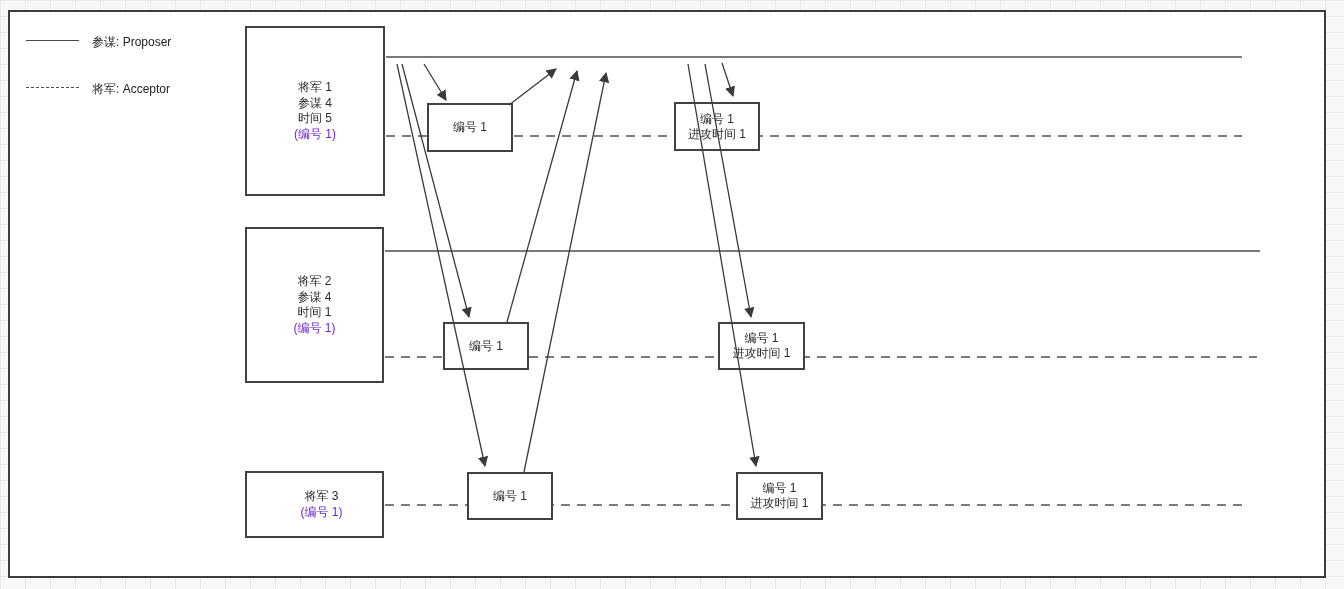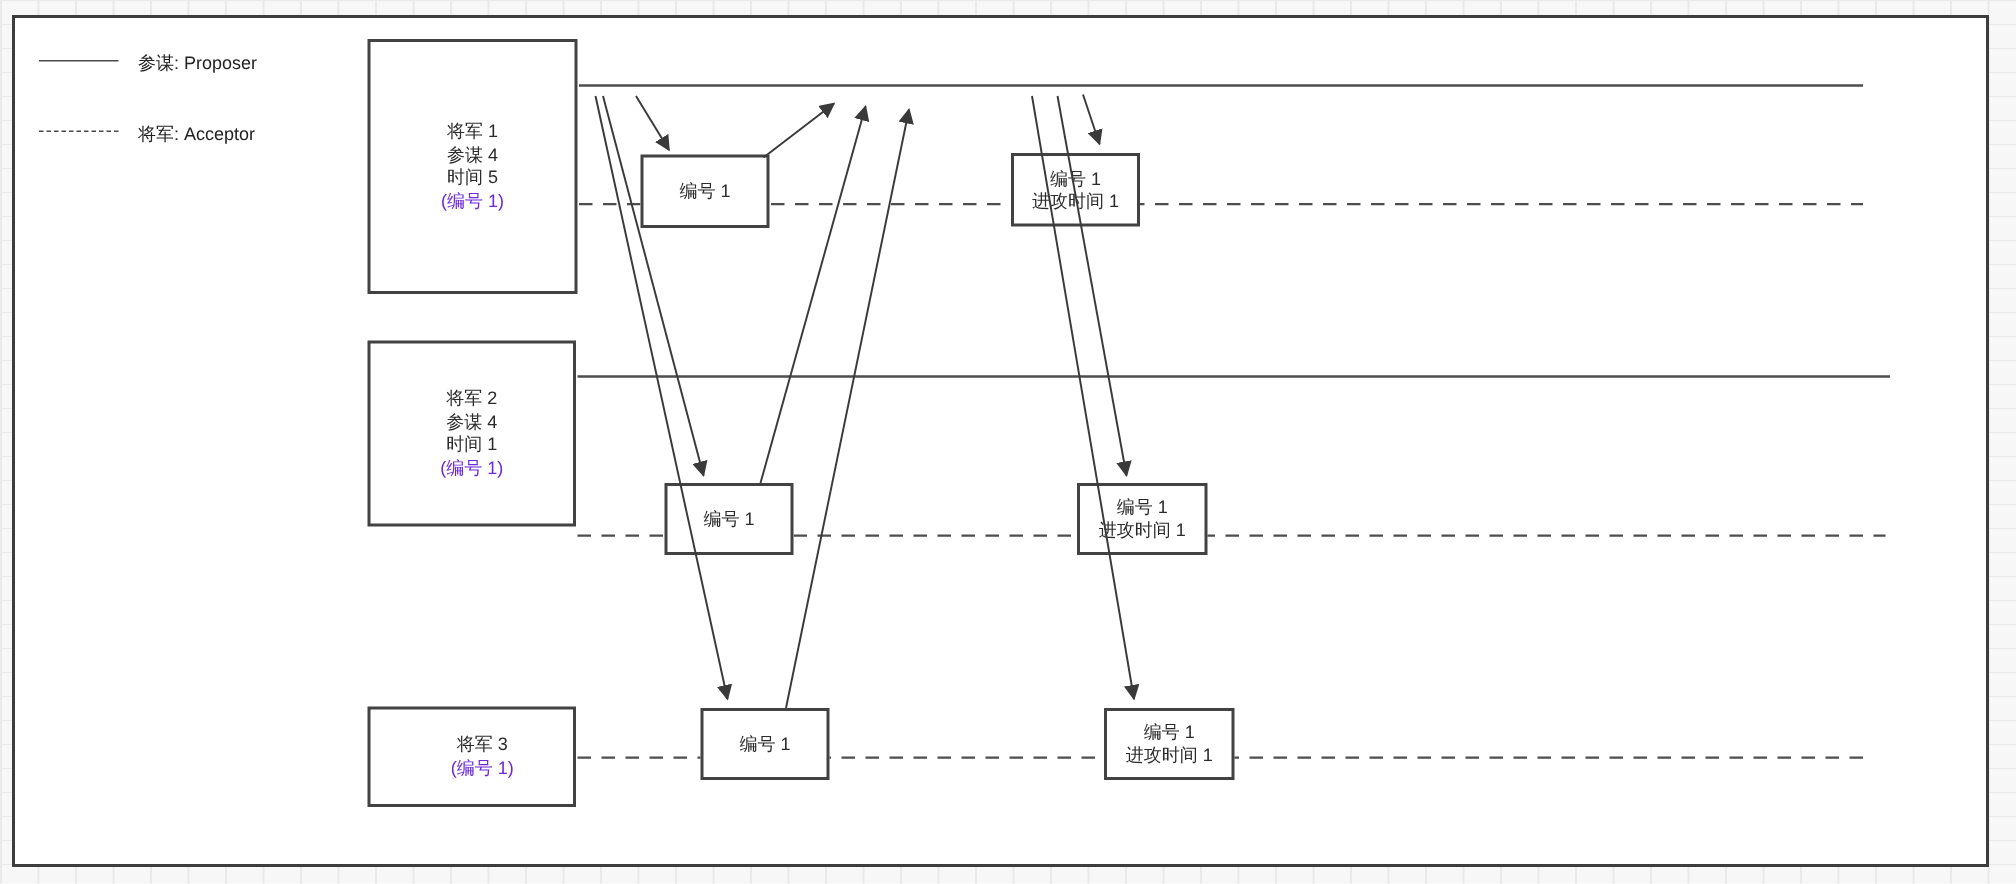--- a/index.html
+++ b/index.html
@@ -71,21 +71,21 @@
   <div class="legend-label l1">参谋: Proposer</div>
   <div class="legend-line-dashed"></div>
   <div class="legend-label l2">将军: Acceptor</div>
 
   <div class="gbox" style="left:245px;top:26px;width:140px;height:170px;">
     <span>将军 1</span>
     <span>参谋 4</span>
     <span>时间 5</span>
     <span class="gold">(编号 1)</span>
   </div>
-  <div class="gbox" style="left:245px;top:227px;width:139px;height:124px;">
+  <div class="gbox" style="left:245px;top:227px;width:139px;height:156px;">
     <span>将军 2</span>
     <span>参谋 4</span>
     <span>时间 1</span>
     <span class="gold">(编号 1)</span>
   </div>
   <div class="gbox" style="left:245px;top:471px;width:139px;height:67px;padding-left:14px;">
     <span>将军 3</span>
     <span class="gold">(编号 1)</span>
   </div>
 

